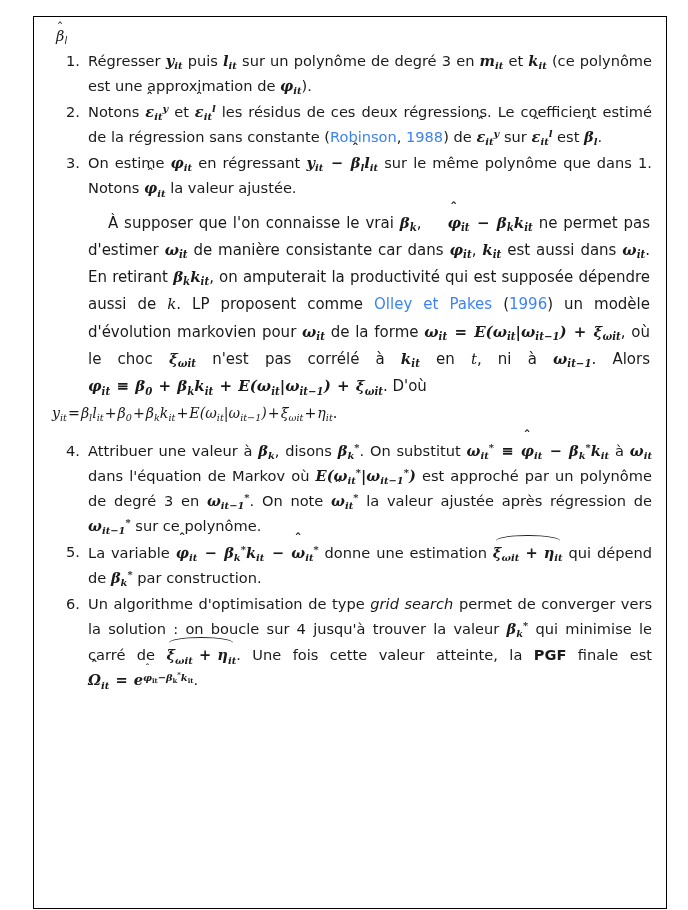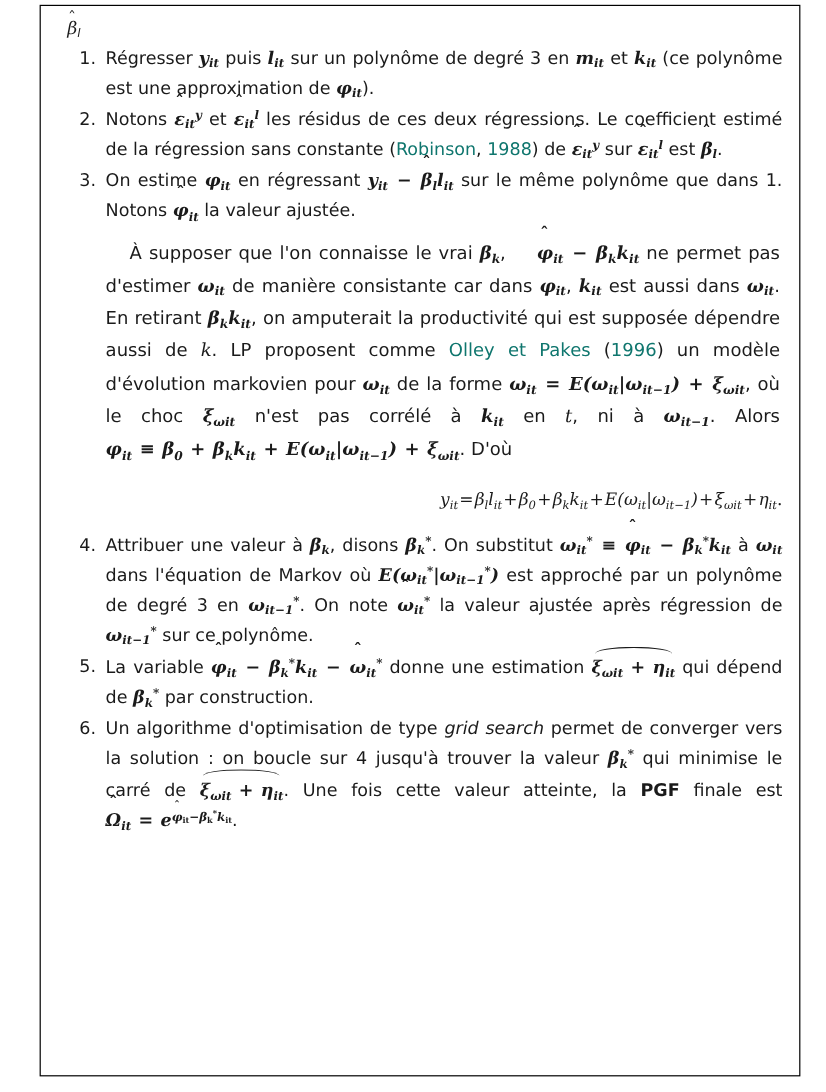--- a/index.html
+++ b/index.html
@@ -10,21 +10,21 @@
   body {
     width: 688px;
     height: 910px;
     font-family: "DejaVu Sans", sans-serif;
     color: #1a1a1a;
     overflow: hidden;
   }
   .frame {
     position: absolute;
     left: 33px;
-    top: 4px;
+    top: 16px;
     width: 634px;
     height: 893px;
     border: 1px solid #000000;
     box-sizing: border-box;
     overflow: hidden;
   }
   .inner {
     padding: 12px 14px 0 18px;
   }
   
@@ -63,23 +63,23 @@
   
   p.note {
     font-size: 15px;
     line-height: 1.82;
     text-align: justify;
     margin: 9px 2px 4px 36px;
     text-indent: 20px;
   }
   
   .display-eq {
-    text-align: right;
+    text-align: left;
     font-size: 14.2px;
-    margin: 20px 0 17px 0;
+    margin: 4px 0 17px 0;
     white-space: nowrap;
   }
   
   .mi { font-style: italic; font-family: "DejaVu Serif", serif; }
   .mn { font-family: "DejaVu Serif", serif; font-style: normal; }
   .mo { font-family: "DejaVu Serif", serif; font-style: normal; padding: 0 1px; }
   sub {
     font-size: 0.68em;
     vertical-align: baseline;
     position: relative;
@@ -117,21 +117,21 @@
     content: "";
     position: absolute;
     left: 4%;
     right: 4%;
     top: -0.30em;
     height: 0.42em;
     border-top: 1.1px solid #1a1a1a;
     border-radius: 62% 62% 0 0 / 100% 100% 0 0;
   }
   a.cite, .cite {
-    color: #0f766e;
+    color: #3b82f6;
     text-decoration: none;
   }
   .bold { font-weight: bold; }
   .ital { font-style: italic; }
   .nb { white-space: nowrap; font-weight: bold; }
 </style>
 </head>
 <body>
 
 <div class="frame">

